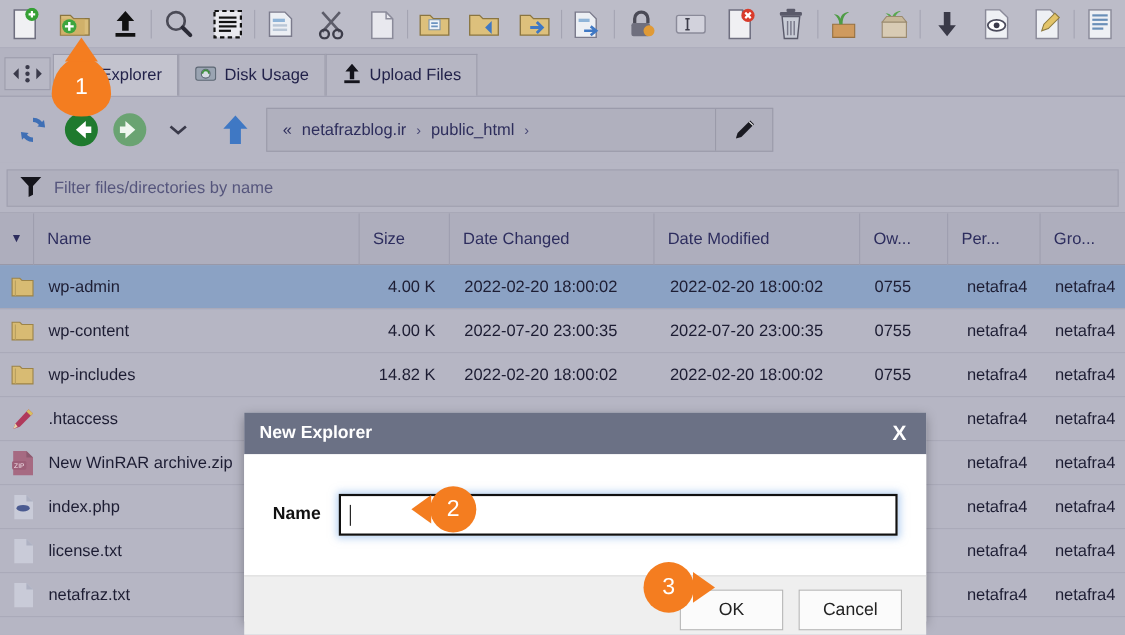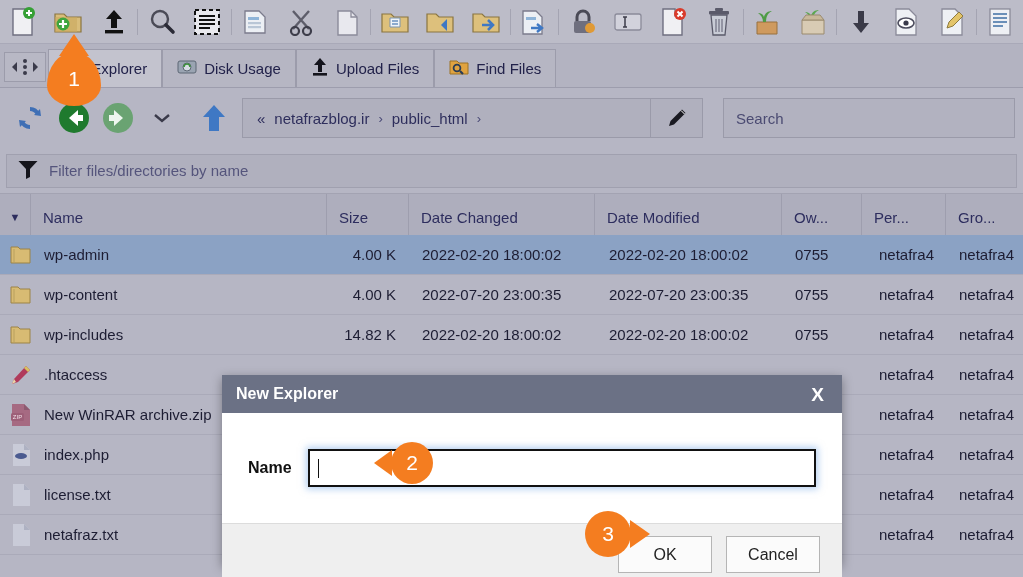--- a/index.html
+++ b/index.html
@@ -101,21 +101,21 @@
     border-bottom: 1px solid #9898a8;
     font-size: 15px; color: #2d2d5e;
   }
   .th {
     height: 47px; display: flex; align-items: center; padding-left: 12px;
     border-left: 1px solid #9e9eae;
   }
   .th:first-child { border-left: none; }
   .th-caret { width: 30px; justify-content: center; padding-left: 0; }
 
-  .rows { position: absolute; left: 0; top: 235px; width: 1023px; height: 336px; }
+  .rows { position: absolute; left: 0; top: 241px; width: 1023px; height: 336px; }
   .row {
     height: 40px; display: flex; align-items: center;
     font-size: 15px; color: #1d1d33;
     border-bottom: 1px solid #aaaab9;
   }
   .row.sel { background: #8ba2c4; }
   .cell { height: 40px; display: flex; align-items: center; overflow: hidden; white-space: nowrap; }
   .c-icon { width: 42px; justify-content: center; flex: none; }
   .c-name { flex: none; padding-left: 2px; }
   .c-size { justify-content: flex-end; padding-right: 14px; flex: none; text-align: right; }
@@ -406,30 +406,20 @@
     <div class="tab">
       <span>
         <svg width="18" height="20" viewBox="0 0 18 20">
             <path d="M9 1l6 7h-4v7H7V8H3z" fill="#14141c"></path>
             <rect x="2" y="16" width="14" height="2.6" fill="#14141c"></rect>
           </svg>
       </span>
       <span class="tlabel">Upload Files</span>
     </div>
 
-    <div class="tab">
-      <span>
-        <svg width="20" height="18" viewBox="0 0 20 18">
-            <path d="M1 3h7l2 2h9v11H1z" fill="#e0a340" stroke="#9c7327"></path>
-            <circle cx="8" cy="10" r="3.4" fill="none" stroke="#2a3c55" stroke-width="1.8"></circle>
-            <path d="M11 13l3 3" stroke="#2a3c55" stroke-width="2.2"></path>
-          </svg>
-      </span>
-      <span class="tlabel">Find Files</span>
-    </div>
   </div>
 
   <div class="navbar">
     <div class="nav-ico">
       <svg width="30" height="30" viewBox="0 0 30 30">
           <path d="M15 4a11 11 0 0 1 10 7l-4 .5A7.3 7.3 0 0 0 15 8z" fill="#3f6fb5"></path>
           <path d="M15 26A11 11 0 0 1 5 19l4-.5A7.3 7.3 0 0 0 15 22z" fill="#3f6fb5"></path>
           <path d="M25 6l1 7-7-1z" fill="#3f6fb5"></path>
           <path d="M5 24l-1-7 7 1z" fill="#3f6fb5"></path>
         </svg>
@@ -466,23 +456,20 @@
         <span class="crumb-sep">›</span>
       </div>
       <div class="crumb-edit">
         <svg width="24" height="24" viewBox="0 0 24 24">
             <path d="M4 20l1.5-5L17 3.5 20.5 7 9 18.5z" fill="#1a1a22"></path>
             <path d="M16 4.5l3.5 3.5" stroke="#fff" stroke-width="1"></path>
           </svg>
       </div>
     </div>
 
-    <div class="searchbox">
-      <span>Search</span>
-    </div>
   </div>
 
   <div class="filterbar">
     <div class="filter-inner">
       <span>
         <svg width="22" height="22" viewBox="0 0 22 22">
             <path d="M1.5 3h19l-7.5 8v8l-4 2v-10z" fill="#15151c"></path>
           </svg>
       </span>
       <span>Filter files/directories by name</span>

